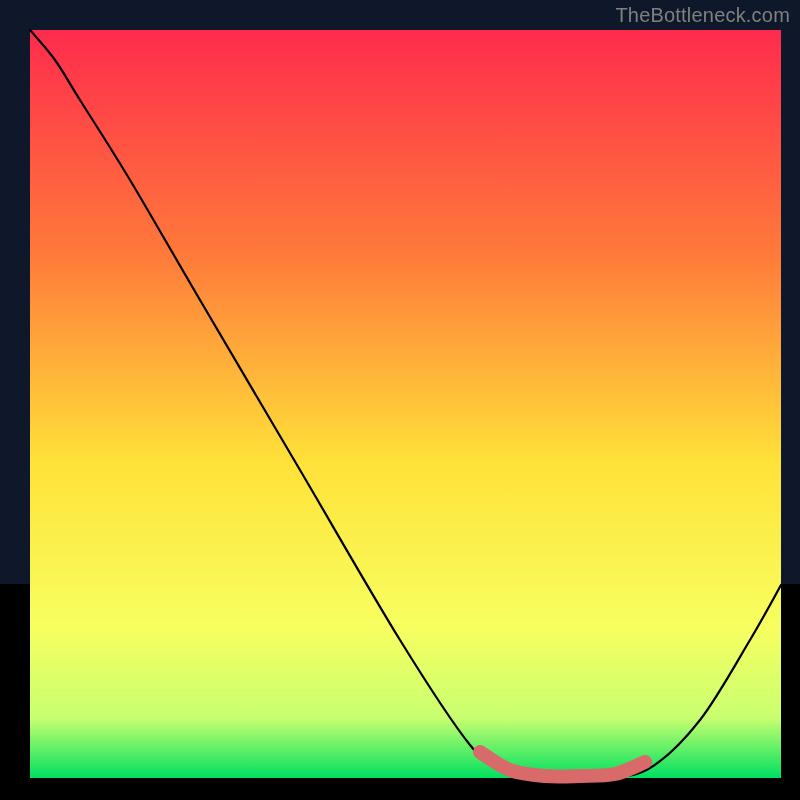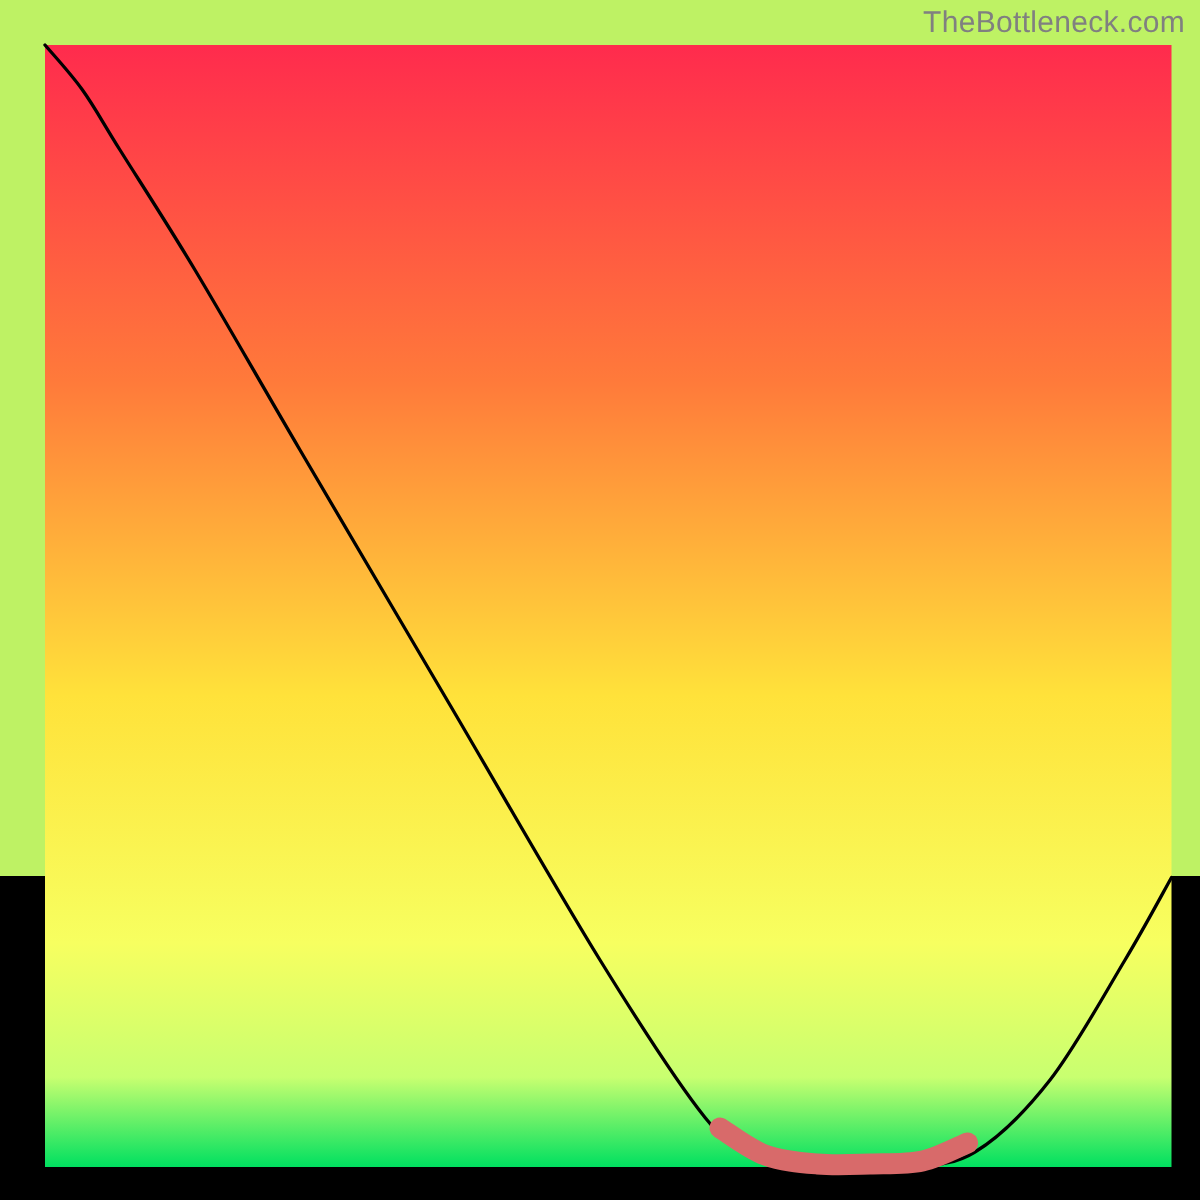--- a/index.html
+++ b/index.html
@@ -8,21 +8,21 @@
     width: 800px;
     height: 800px;
     overflow: hidden;
     background: #000;
     font-family: Arial, Helvetica, sans-serif;
   }
   .wrap {
     position: relative;
     width: 800px;
     height: 584px;
-    background: #bef264;
+    background: #0f172a;
   }
   .attribution {
     position: absolute;
     top: 4px;
     right: 10px;
     color: #808080;
     font-size: 20px;
     font-weight: 400;
     letter-spacing: 0.2px;
     z-index: 5;

